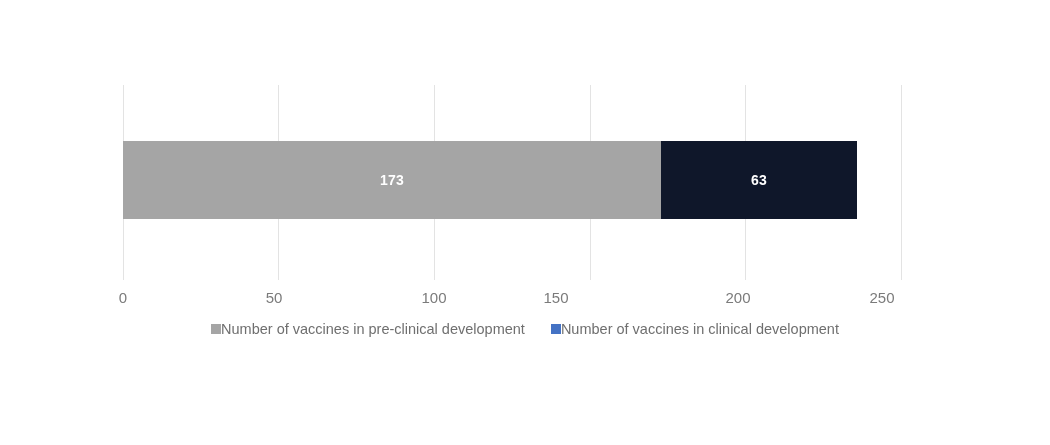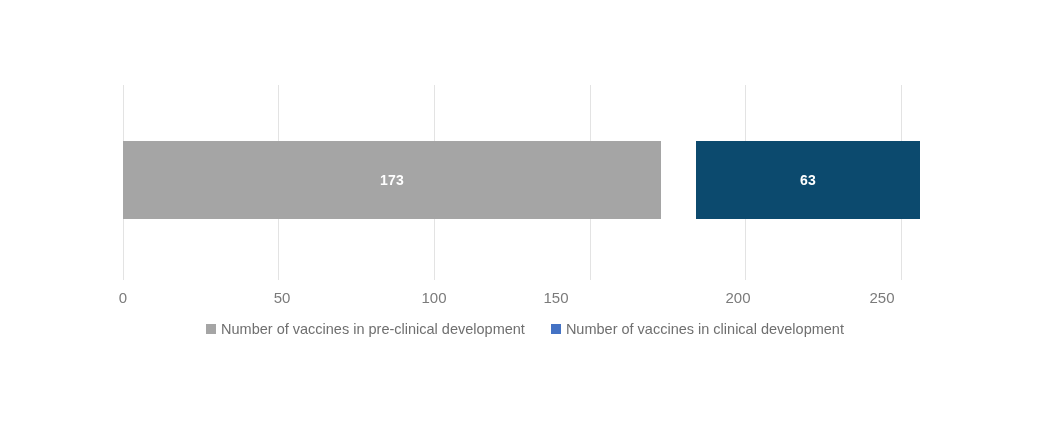--- a/index.html
+++ b/index.html
@@ -77,21 +77,20 @@
     right: 0;
     top: 322px;
     display: flex;
     justify-content: center;
     align-items: center;
     gap: 26px;
   }
   .legend-item {
     display: flex;
     align-items: center;
-    gap: 5px;
   }
   .legend-swatch {
     width: 10px;
     height: 10px;
     flex: 0 0 auto;
   }
   .legend-text {
     font-size: 14.5px;
     color: #6f6f6f;
     white-space: nowrap;
@@ -109,27 +108,27 @@
     <div class="gridline" style="left:311px;"></div>
     <div class="gridline" style="left:467px;"></div>
     <div class="gridline" style="left:622px;"></div>
     <div class="gridline" style="left:778px;"></div>
   </div>
 
   <div id="bar-row">
     <div class="bar-seg" style="left:0px; width:538px; background:#a5a5a5;">
       <span class="bar-label">173</span>
     </div>
-    <div class="bar-seg" style="left:538px; width:224px; background:#0c4a6e;margin-left:35px;">
+    <div class="bar-seg" style="left:538px; width:196px; background:#0f172a;">
       <span class="bar-label">63</span>
     </div>
   </div>
 
   <div class="tick-label" style="left:123px;">0</div>
-  <div class="tick-label" style="left:282px;">50</div>
+  <div class="tick-label" style="left:274px;">50</div>
   <div class="tick-label" style="left:434px;">100</div>
   <div class="tick-label" style="left:556px;">150</div>
   <div class="tick-label" style="left:738px;">200</div>
   <div class="tick-label" style="left:882px;">250</div>
 
   <div id="legend">
     <div class="legend-item">
       <span class="legend-swatch" style="background:#a5a5a5;"></span>
       <span class="legend-text">Number of vaccines in pre-clinical development</span>
     </div>

